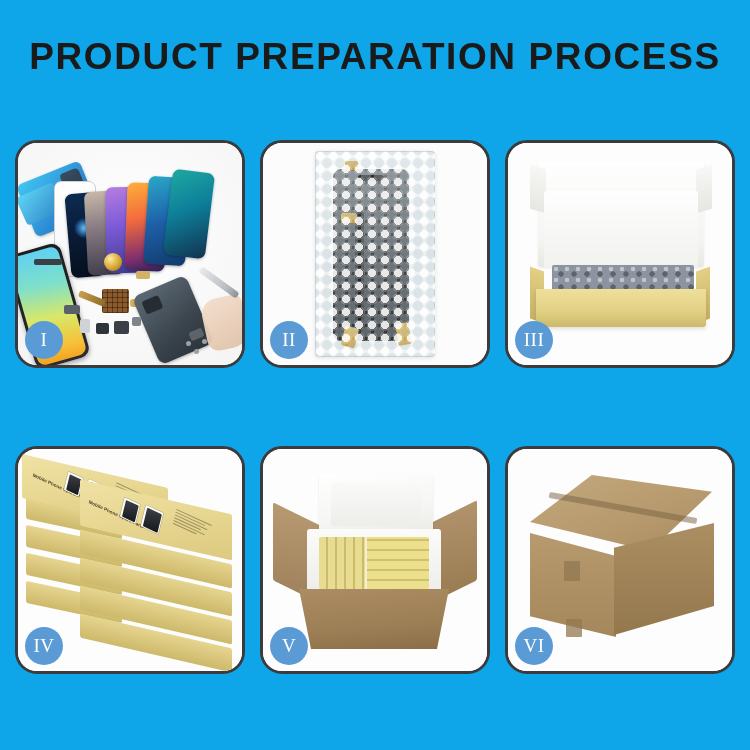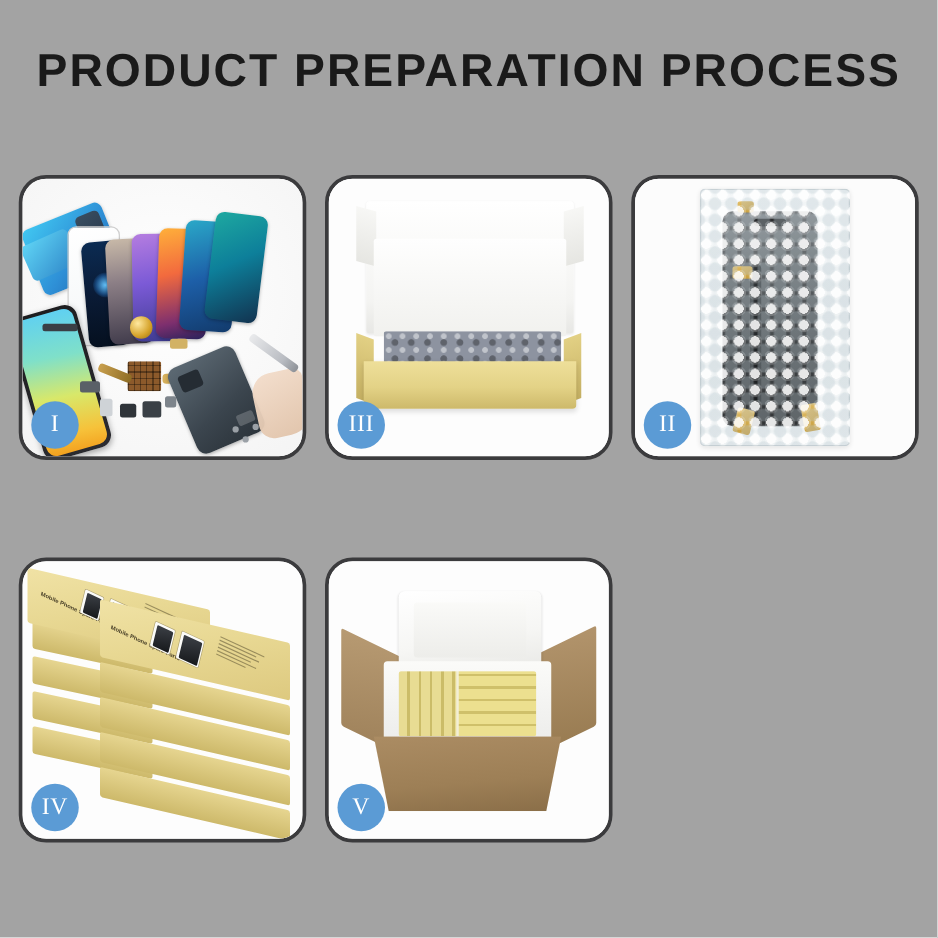--- a/index.html
+++ b/index.html
@@ -10,21 +10,21 @@
     width: 750px;
     height: 750px;
     background: #ffffff;
     font-family: "Liberation Sans", sans-serif;
     overflow: hidden;
   }
   .page {
     position: relative;
     width: 750px;
     height: 750px;
-    background: #a3a3a3;
+    background: #0ea5e9;
   }
 
   
   .header {
     position: absolute;
     top: 38px;
     left: 0;
     width: 750px;
     text-align: center;
   }
@@ -319,45 +319,45 @@
         <div class="cmp" style="left:78px;top:180px;width:13px;height:11px;background:#2f3439"></div>
         <div class="cmp" style="left:96px;top:178px;width:15px;height:13px;background:#3a4046"></div>
         <div class="cmp" style="left:114px;top:174px;width:9px;height:9px;background:#7d848b"></div>
         <div class="cmp" style="left:46px;top:162px;width:16px;height:9px;background:#5a6067"></div>
         <div class="cmp" style="left:118px;top:128px;width:14px;height:8px;background:#d2b265"></div>
       </div>
       <div class="badge">I</div>
     </div>
 
     <div class="panel">
-      <div class="stage p3">
-        <div class="b3-lid"></div>
-        <div class="b3-foamwhite"></div>
-        <div class="b3-grey"></div>
-        <div class="b3-lwall"></div>
-        <div class="b3-rwall"></div>
-        <div class="b3-front"></div>
-      </div>
-      <div class="badge">III</div>
-    </div>
-
-    <div class="panel">
       <div class="stage p2">
         <div class="bubblebag">
           <div class="screen-in"></div>
           <div class="cable-in"></div>
           <div class="tapebit" style="left:30px;top:10px;width:13px;height:9px"></div>
           <div class="tapebit" style="left:26px;top:62px;width:16px;height:10px"></div>
           <div class="tapebit" style="left:28px;top:176px;width:14px;height:20px;transform:rotate(14deg)"></div>
           <div class="tapebit" style="left:82px;top:172px;width:13px;height:22px;transform:rotate(-10deg)"></div>
           <div class="bubbles"></div>
           <div class="bubbles2"></div>
         </div>
       </div>
       <div class="badge">II</div>
+    </div>
+
+    <div class="panel">
+      <div class="stage p3">
+        <div class="b3-lid"></div>
+        <div class="b3-foamwhite"></div>
+        <div class="b3-grey"></div>
+        <div class="b3-lwall"></div>
+        <div class="b3-rwall"></div>
+        <div class="b3-front"></div>
+      </div>
+      <div class="badge">III</div>
     </div>
 
     <div class="panel">
       <div class="stage p4">
         <div class="stackwrap">
 
           <div class="sbox sb-side" style="left:8px;top:58px;width:96px;height:22px;transform:skewY(12deg)"></div>
           <div class="sbox sb-side" style="left:8px;top:86px;width:96px;height:22px;transform:skewY(12deg)"></div>
           <div class="sbox sb-side" style="left:8px;top:114px;width:96px;height:22px;transform:skewY(12deg)"></div>
           <div class="sbox sb-side" style="left:8px;top:142px;width:96px;height:22px;transform:skewY(12deg)"></div>
@@ -415,15 +415,26 @@
         <div class="v-foam"></div>
         <div class="v-inner">
           <div class="v-stackA"></div>
           <div class="v-stackB"></div>
         </div>
         <div class="v-body"></div>
       </div>
       <div class="badge">V</div>
     </div>
 
+    <div class="panel">
+      <div class="stage p6">
+        <div class="c6-top"></div>
+        <div class="c6-seam"></div>
+        <div class="c6-left"></div>
+        <div class="c6-right"></div>
+        <div class="c6-tape" style="left:56px;top:112px;width:16px;height:20px"></div>
+        <div class="c6-tape" style="left:58px;top:170px;width:16px;height:18px"></div>
+      </div>
+      <div class="badge">VI</div>
+    </div>
 
   </div>
 </div>
 
 </body></html>

